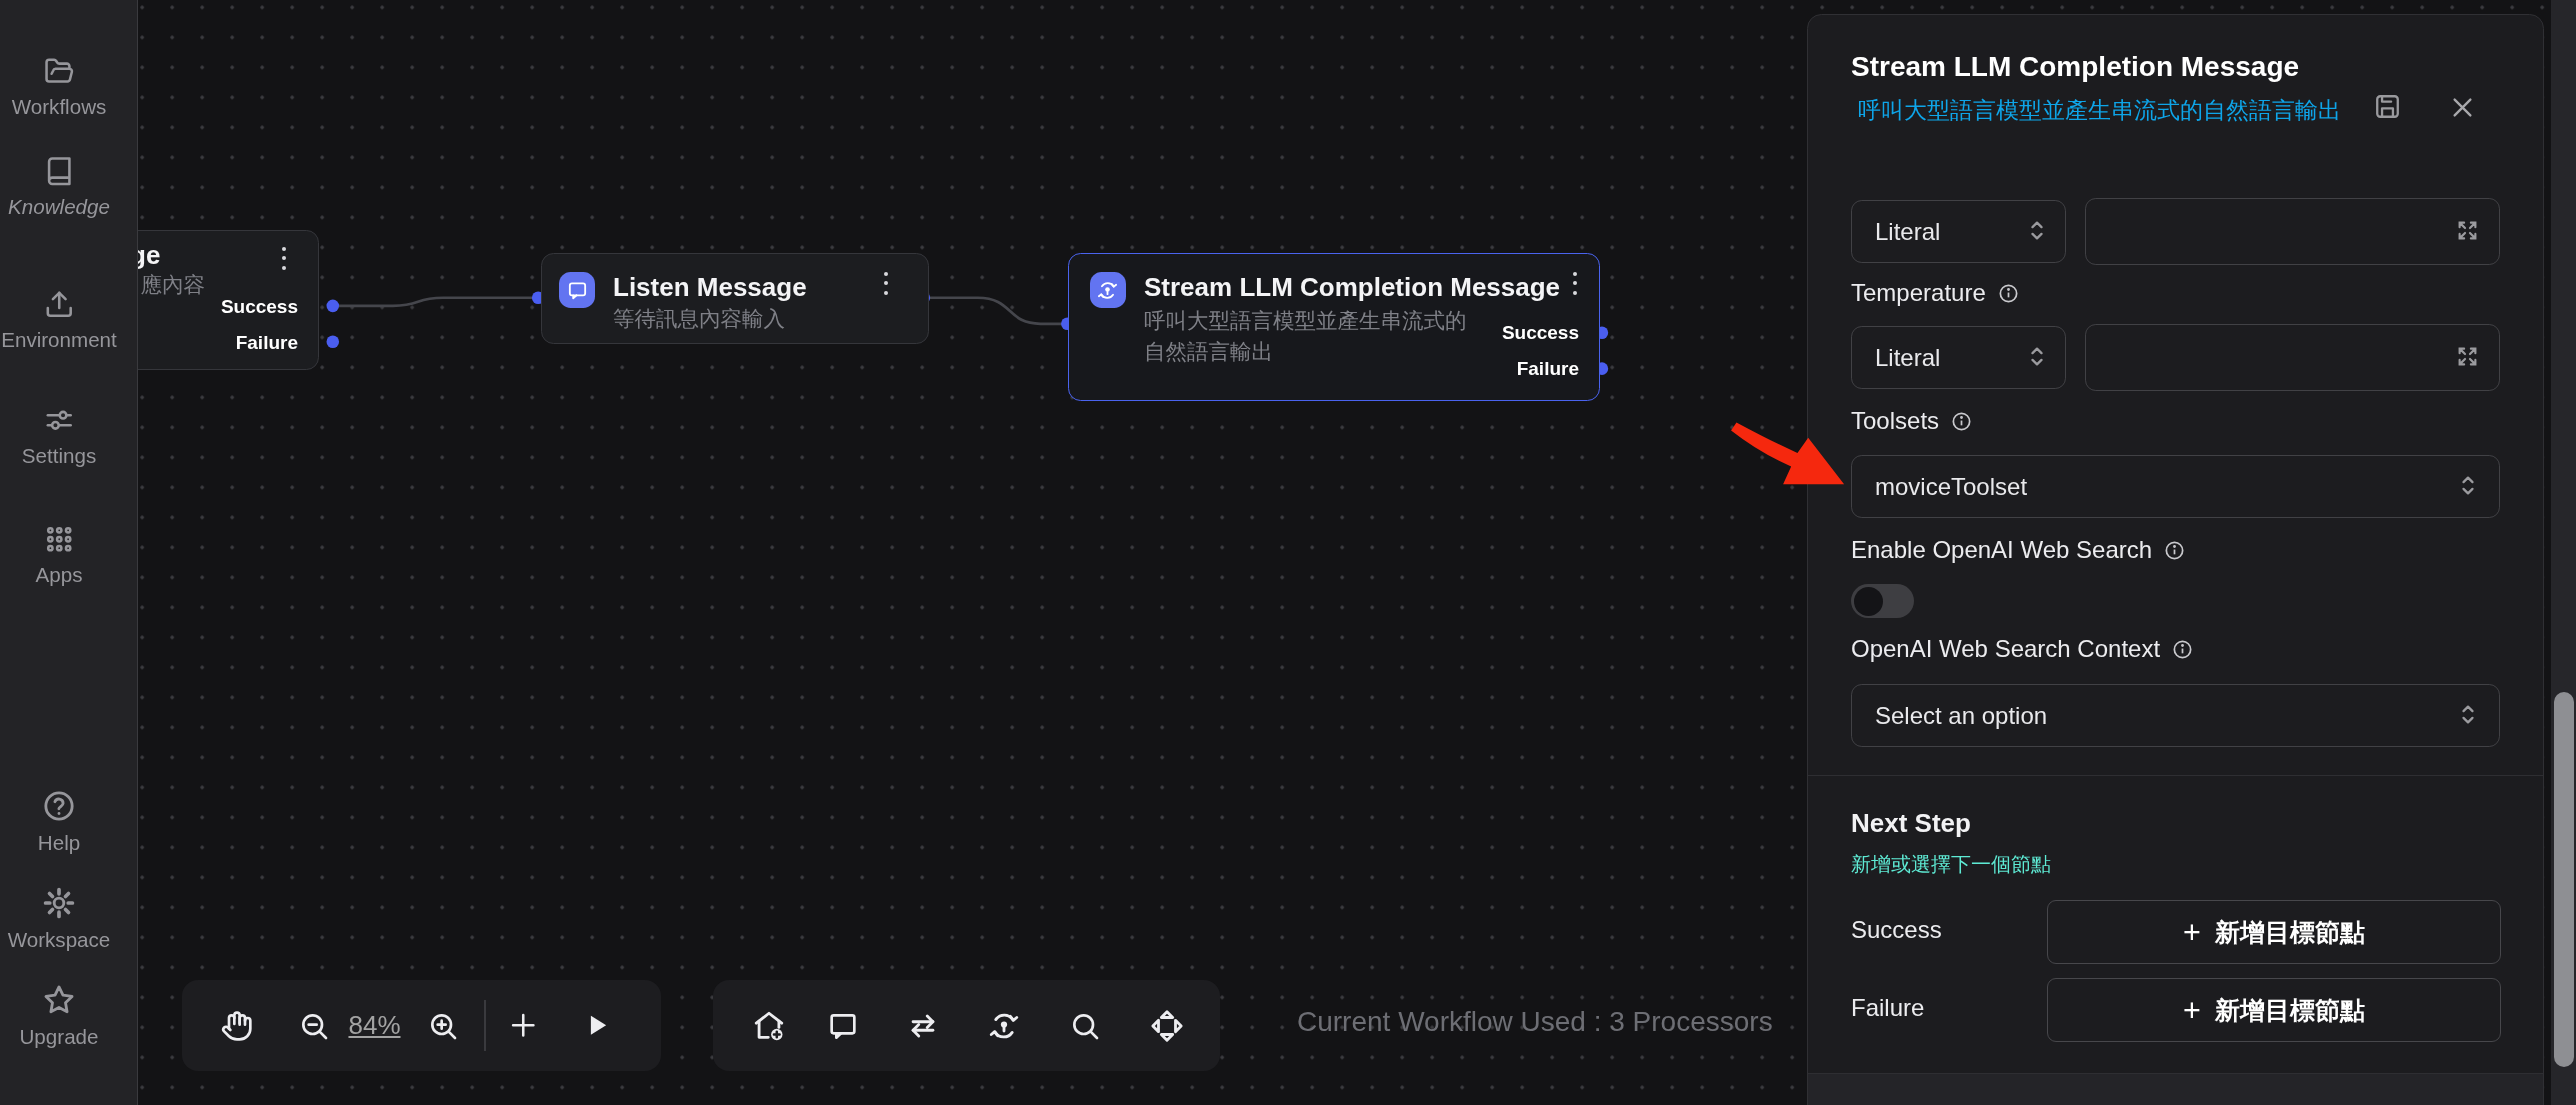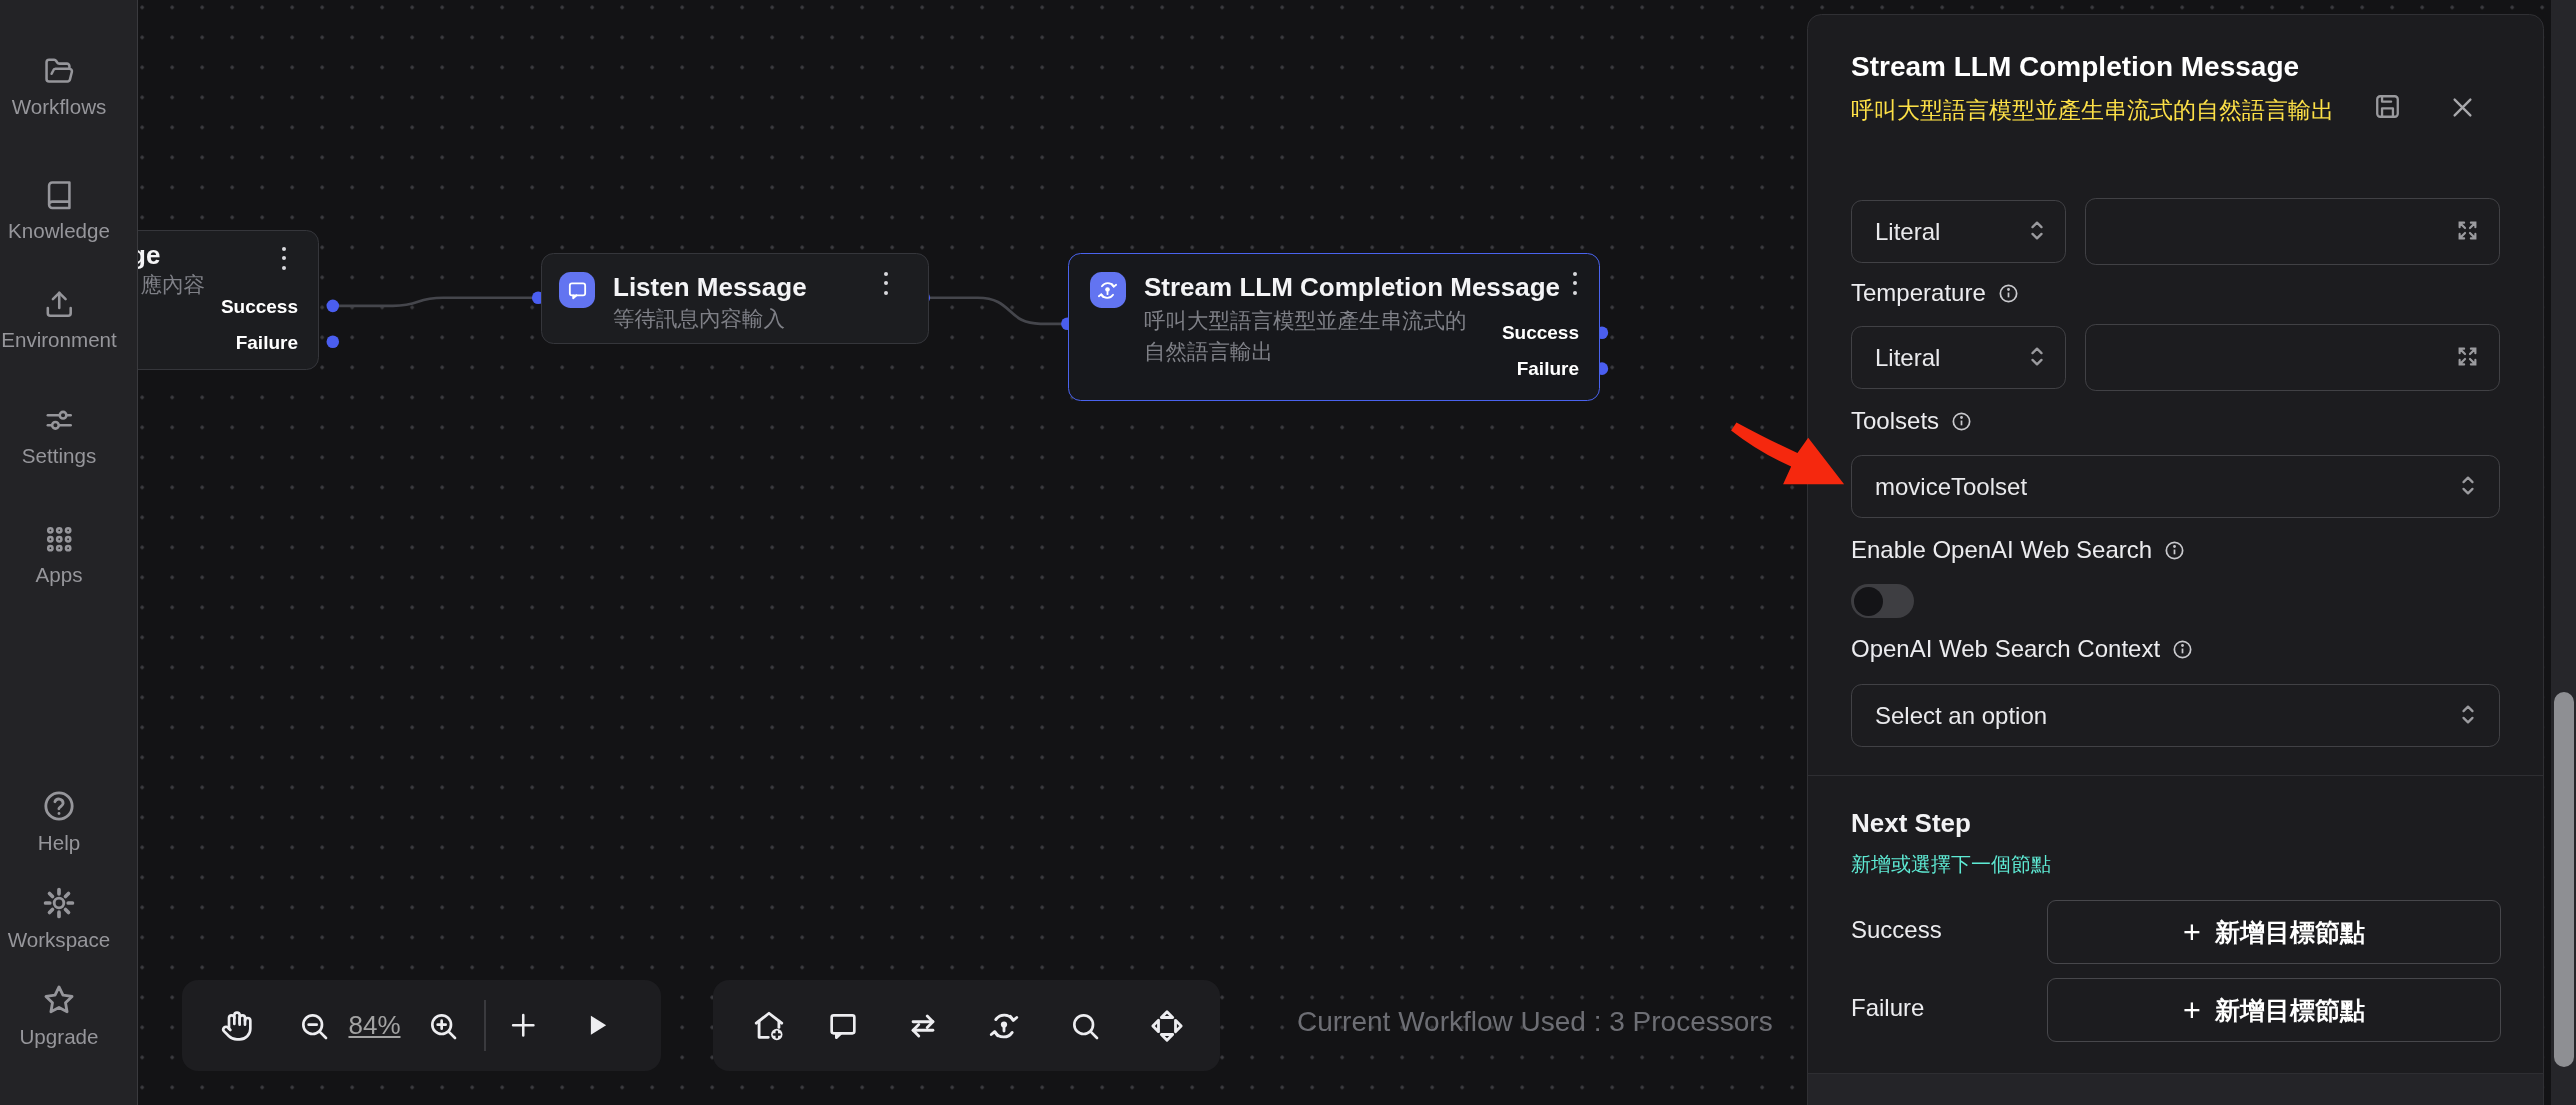--- a/index.html
+++ b/index.html
@@ -121,21 +121,21 @@
   <div class="port-label" style="top:104px;">Failure</div>
 </div>
 
 <div id="sidebar" class="abs">
   <div class="side-item" style="top:56px;">
     <span><svg width="30.5" height="30.5" viewBox="0 0 24 24">
           <path d="m6 14 1.3-2.6A2 2 0 0 1 9.1 10H20a2 2 0 0 1 1.9 2.6l-1.5 5.9A2 2 0 0 1 18.5 20H4a2 2 0 0 1-2-2V5a2 2 0 0 1 2-2h3.9a2 2 0 0 1 1.7.9l.8 1.2a2 2 0 0 0 1.7.9H18a2 2 0 0 1 2 2v2"></path>
         </svg></span>
     <div class="lbl">Workflows</div>
   </div>
-  <div class="side-item" style="top:180px;">
+  <div class="side-item" style="top:156px;font-style:italic;">
     <span><svg width="30.5" height="30.5" viewBox="0 0 24 24">
           <path d="M4 19.5v-15A2.5 2.5 0 0 1 6.5 2H20v20H6.5a2.5 2.5 0 0 1 0-5H20"></path>
         </svg></span>
     <div class="lbl">Knowledge</div>
   </div>
   <div class="side-item" style="top:289px;">
     <span><svg width="30.5" height="30.5" viewBox="0 0 24 24">
           <path d="M21 15v4a2 2 0 0 1-2 2H5a2 2 0 0 1-2-2v-4"></path>
           <path d="m17 8-5-5-5 5"></path>
           <path d="M12 3v12"></path>
@@ -274,21 +274,21 @@
         <path d="M12 22l-4-4h8z"></path>
         <path d="M2 12l4-4v8z"></path>
       </svg>
   </div>
 </div>
 
 <div id="status-text" class="abs">Current Workflow Used : 3 Processors</div>
 
 <div id="panel" class="abs">
   <div class="abs" style="left:43px;top:36px;font-size:28px;font-weight:700;color:#fff;white-space:nowrap;">Stream LLM Completion Message</div>
-  <div class="abs" style="left:43px;top:79px;width:484px;font-size:23px;line-height:33px;color:#fde047;">呼叫大型語言模型並產生串流式的自然語言輸出</div>
+  <div class="abs" style="left:50px;top:79px;width:484px;font-size:23px;line-height:33px;color:#0ea5e9;">呼叫大型語言模型並產生串流式的自然語言輸出</div>
   <div class="abs" style="left:565px;top:77px;cursor:pointer;">
     <svg width="29" height="29" viewBox="0 0 24 24" stroke="#9a9a9e" fill="none" stroke-width="1.9" stroke-linecap="round" stroke-linejoin="round">
         <rect x="3.5" y="3.5" width="17" height="17" rx="2.5"></rect>
         <path d="M16.5 20.5v-7h-9v7"></path>
         <path d="M7.5 3.5V8h7.5"></path>
       </svg>
   </div>
   <div class="abs" style="left:641px;top:79px;cursor:pointer;">
     <svg width="27" height="27" viewBox="0 0 24 24" stroke="#a8a8ac" fill="none" stroke-width="2.1" stroke-linecap="round">
         <path d="M5 5l14 14M19 5 5 19"></path>

